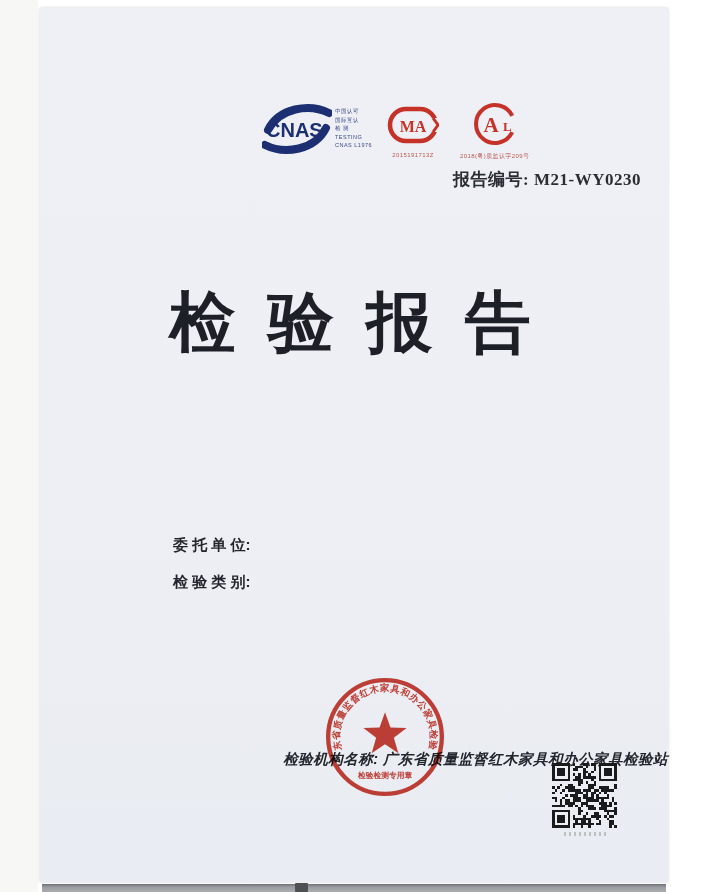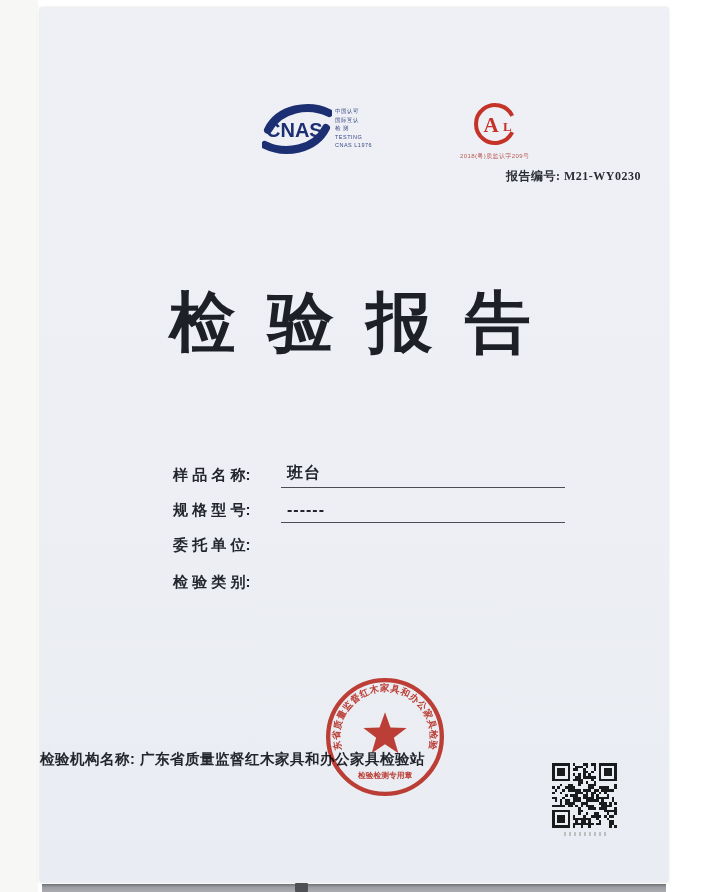--- a/index.html
+++ b/index.html
@@ -26,37 +26,37 @@
                font-weight:bold; font-size:11px; color:#20367f; letter-spacing:0; }
   .cnas { position:absolute; left:222px; top:94px; }
   .cnas-side { position:absolute; left:295px; top:99px; width:46px; color:#3c4a86;
                font-size:5.5px; line-height:8.6px; letter-spacing:.5px; }
   .cma { position:absolute; left:347px; top:98px; text-align:center; }
   .cal { position:absolute; left:420px; top:94px; text-align:center; }
   .logo-num { font-size:6px; color:#b9574e; letter-spacing:.4px; margin-top:2px;
               font-family:"Liberation Sans", sans-serif; white-space:nowrap; }
 
   
-  .report-no { position:absolute; right:27px; top:160px; font-size:12px; font-weight:bold;
+  .report-no { position:absolute; right:27px; top:160px; font-size:17px; font-weight:bold;
                color:#2a2d33; font-family:"Liberation Serif", serif; letter-spacing:.5px; }
   .doc-title { position:absolute; left:0; top:270px; width:628px; text-align:center;
                font-family:"Liberation Serif", serif; font-weight:bold; font-size:66px;
                color:#1d2026; letter-spacing:8px; }
 
   
   .field-row { position:absolute; left:133px; width:392px; display:flex; align-items:flex-end;
                height:28px; font-weight:bold; color:#23262c; }
   .field-label { width:108px; font-size:15px; white-space:nowrap; padding-bottom:3px; }
   .field-value { flex:1; font-size:16px; border-bottom:1px solid #4a4d55;
                  padding:0 0 3px 6px; letter-spacing:1px; white-space:nowrap; }
   .row-1 { top:452px; } .row-2 { top:487px; } .row-3 { top:522px; } .row-4 { top:559px; }
 
   
-  .footer-line { position:absolute; left:0; top:742px; width:628px; text-align:left;
-                 font-size:14.5px; font-weight:bold; color:#23262c; letter-spacing:.5px; }
+  .footer-line { position:absolute; left:0; top:742px; width:628px; text-align:right;
+                 font-size:14.5px; font-weight:bold; color:#23262c; letter-spacing:.5px;font-style:italic; }
   .stamp { position:absolute; left:283px; top:667px; width:124px; height:124px;
            mix-blend-mode:multiply; opacity:.88; }
   .qr { position:absolute; left:512px; top:755px; width:65px; height:65px; }
   .qr-caption { position:absolute; left:524px; top:824px; width:42px; height:4px; opacity:.55;
                 background:repeating-linear-gradient(90deg,#9a9a9a 0 2px, transparent 2px 5px); }
 </style>
 </head>
 <body>
 
 <div class="stage">
@@ -71,45 +71,46 @@
       <text x="4" y="35" font-size="20" font-weight="bold" fill="#1c2f72" font-family="Liberation Sans, sans-serif">CNAS</text>
     </svg>
     <div class="cnas-side">
       <div>中国认可</div>
       <div>国际互认</div>
       <div>检 测</div>
       <div>TESTING</div>
       <div>CNAS L1976</div>
     </div>
 
+    <div class="cma">
+      <svg width="52" height="40" viewBox="0 0 52 40">
+        <rect x="3" y="3" width="46" height="32" rx="16" fill="none" stroke="#c53227" stroke-width="4.5"></rect>
+        <rect x="44" y="12" width="8" height="14" fill="#edeff4"></rect>
+        <path d="M46,12 l5,7 l-5,7" fill="none" stroke="#c53227" stroke-width="3"></path>
+        <text x="26" y="26" text-anchor="middle" font-size="16" font-weight="bold" fill="#c53227" font-family="Liberation Serif, serif">MA</text>
+      </svg>
+      <div class="logo-num">2015191713Z</div>
+    </div>
 
     <div class="cal">
       <svg width="56" height="44" viewBox="0 0 56 44">
         <path d="M45.2,13.9 A19,19 0 1 0 45.2,30.1" fill="none" stroke="#c53227" stroke-width="4"></path>
         <text x="24" y="30" text-anchor="middle" font-size="21" font-weight="bold" fill="#c53227" font-family="Liberation Serif, serif">A</text>
         <text x="36" y="29" font-size="13" font-weight="bold" fill="#c53227" font-family="Liberation Serif, serif">L</text>
       </svg>
       <div class="logo-num">2018(粤)质监认字209号</div>
     </div>
 
     <div class="report-no">
       <span>报告编号:</span>
       <span>M21-WY0230</span>
     </div>
 
     <div class="doc-title">检 验 报 告</div>
 
-    <div class="field-row row-1">
-      <span class="field-label">样 品 名 称:</span>
-      <span class="field-value">班台</span>
-    </div>
-    <div class="field-row row-2">
-      <span class="field-label">规 格 型 号:</span>
-      <span class="field-value">------</span>
-    </div>
     <div class="field-row row-3">
       <span class="field-label">委 托 单 位:</span>
     </div>
     <div class="field-row row-4">
       <span class="field-label">检 验 类 别:</span>
     </div>
 
     <div class="footer-line">
       <span>检验机构名称:</span>
       <span>广东省质量监督红木家具和办公家具检验站</span>

